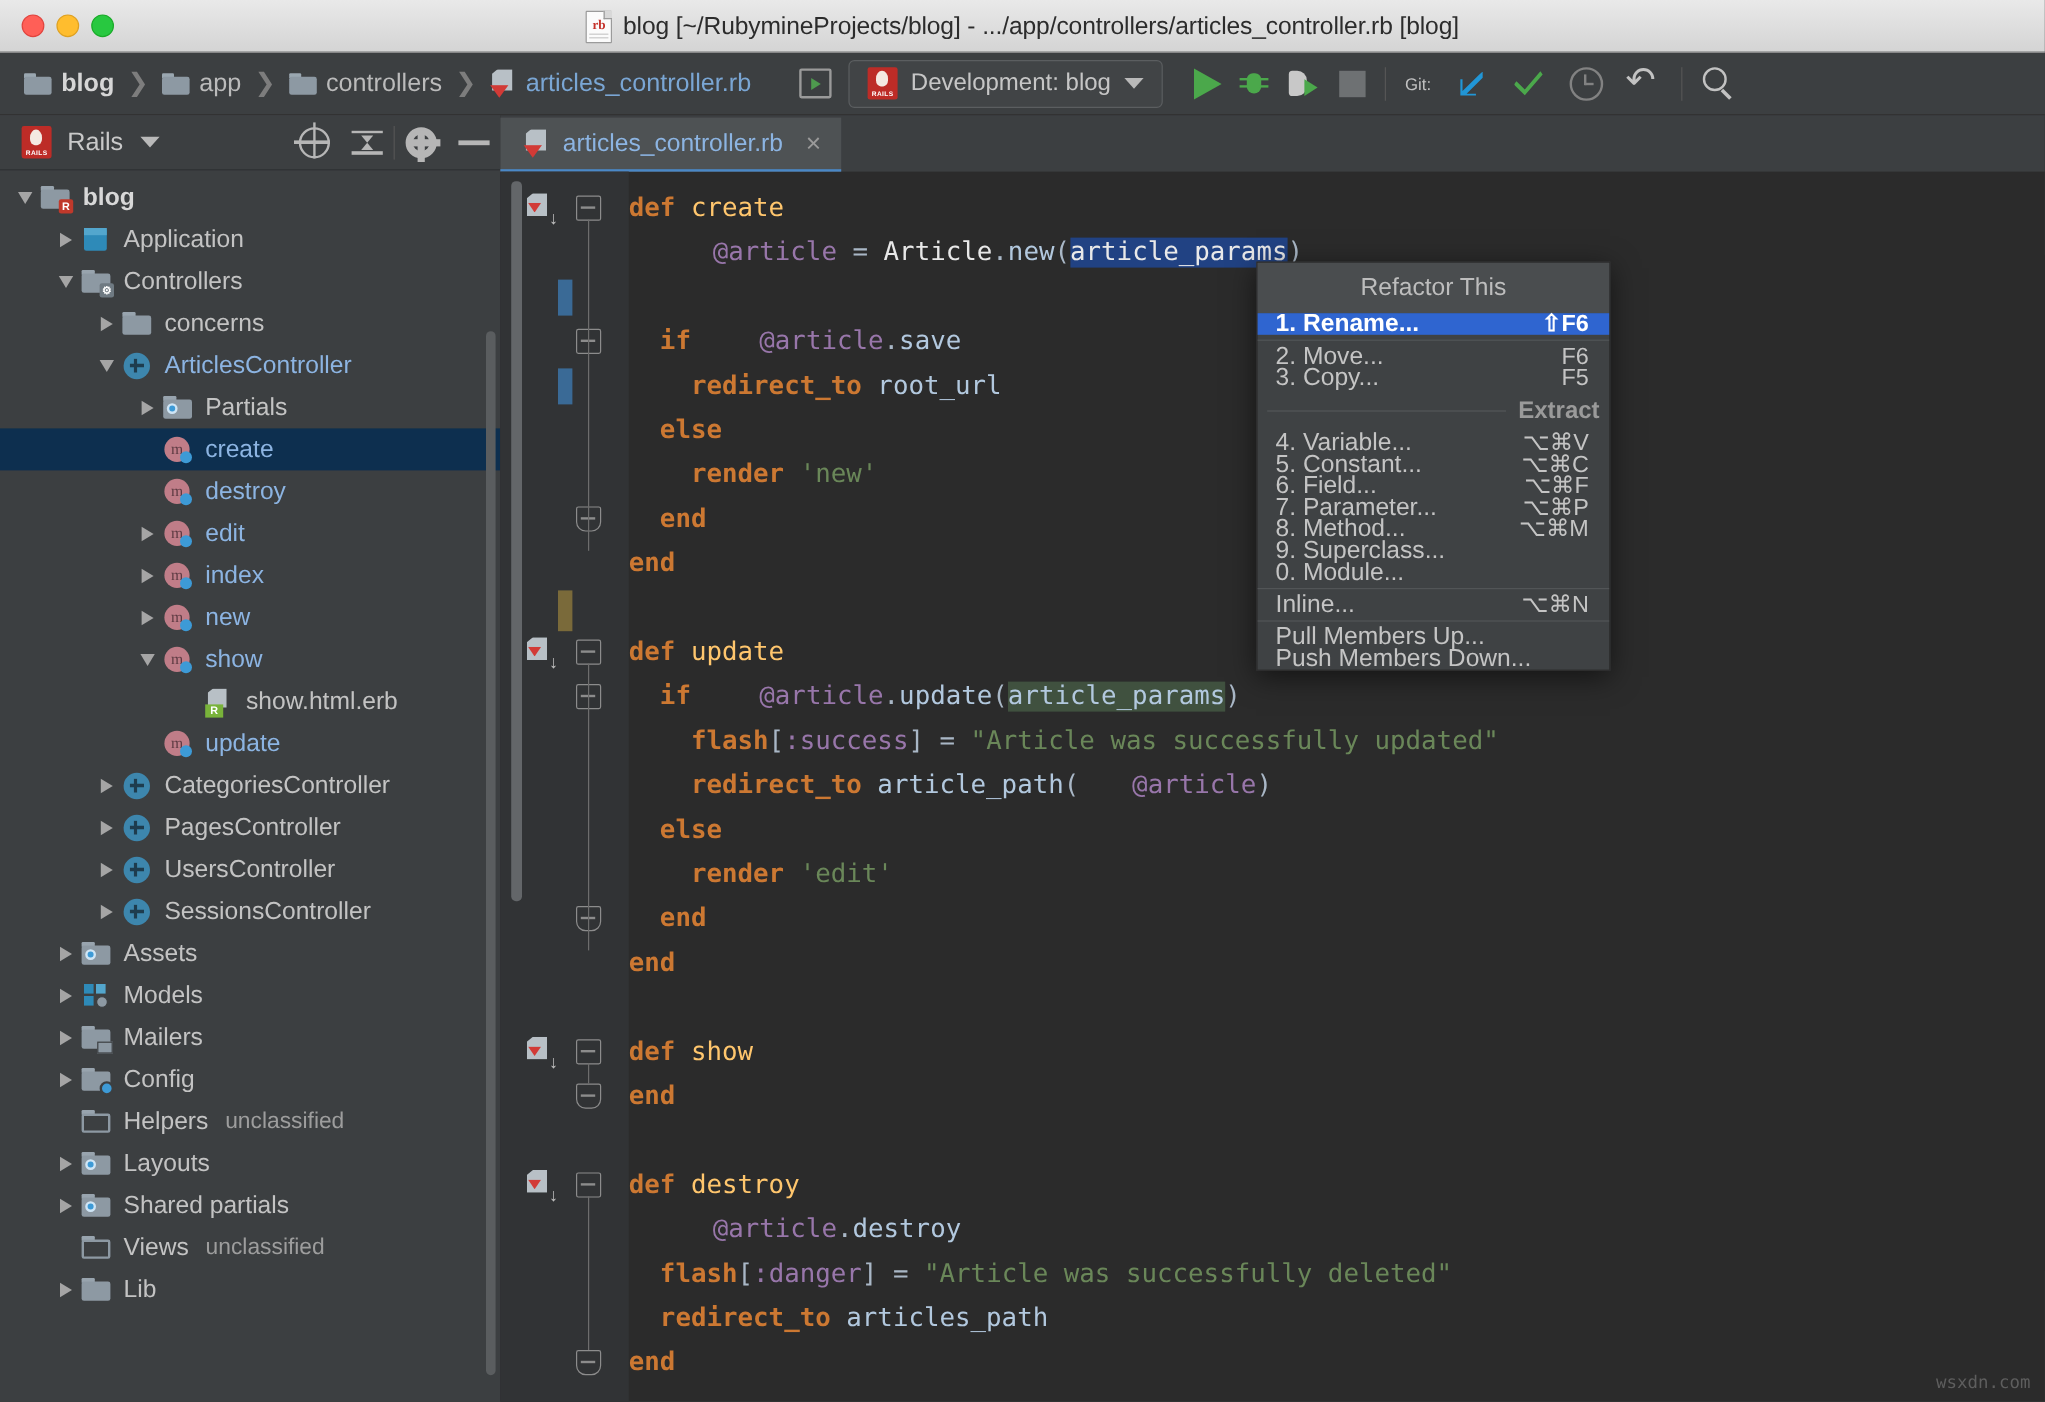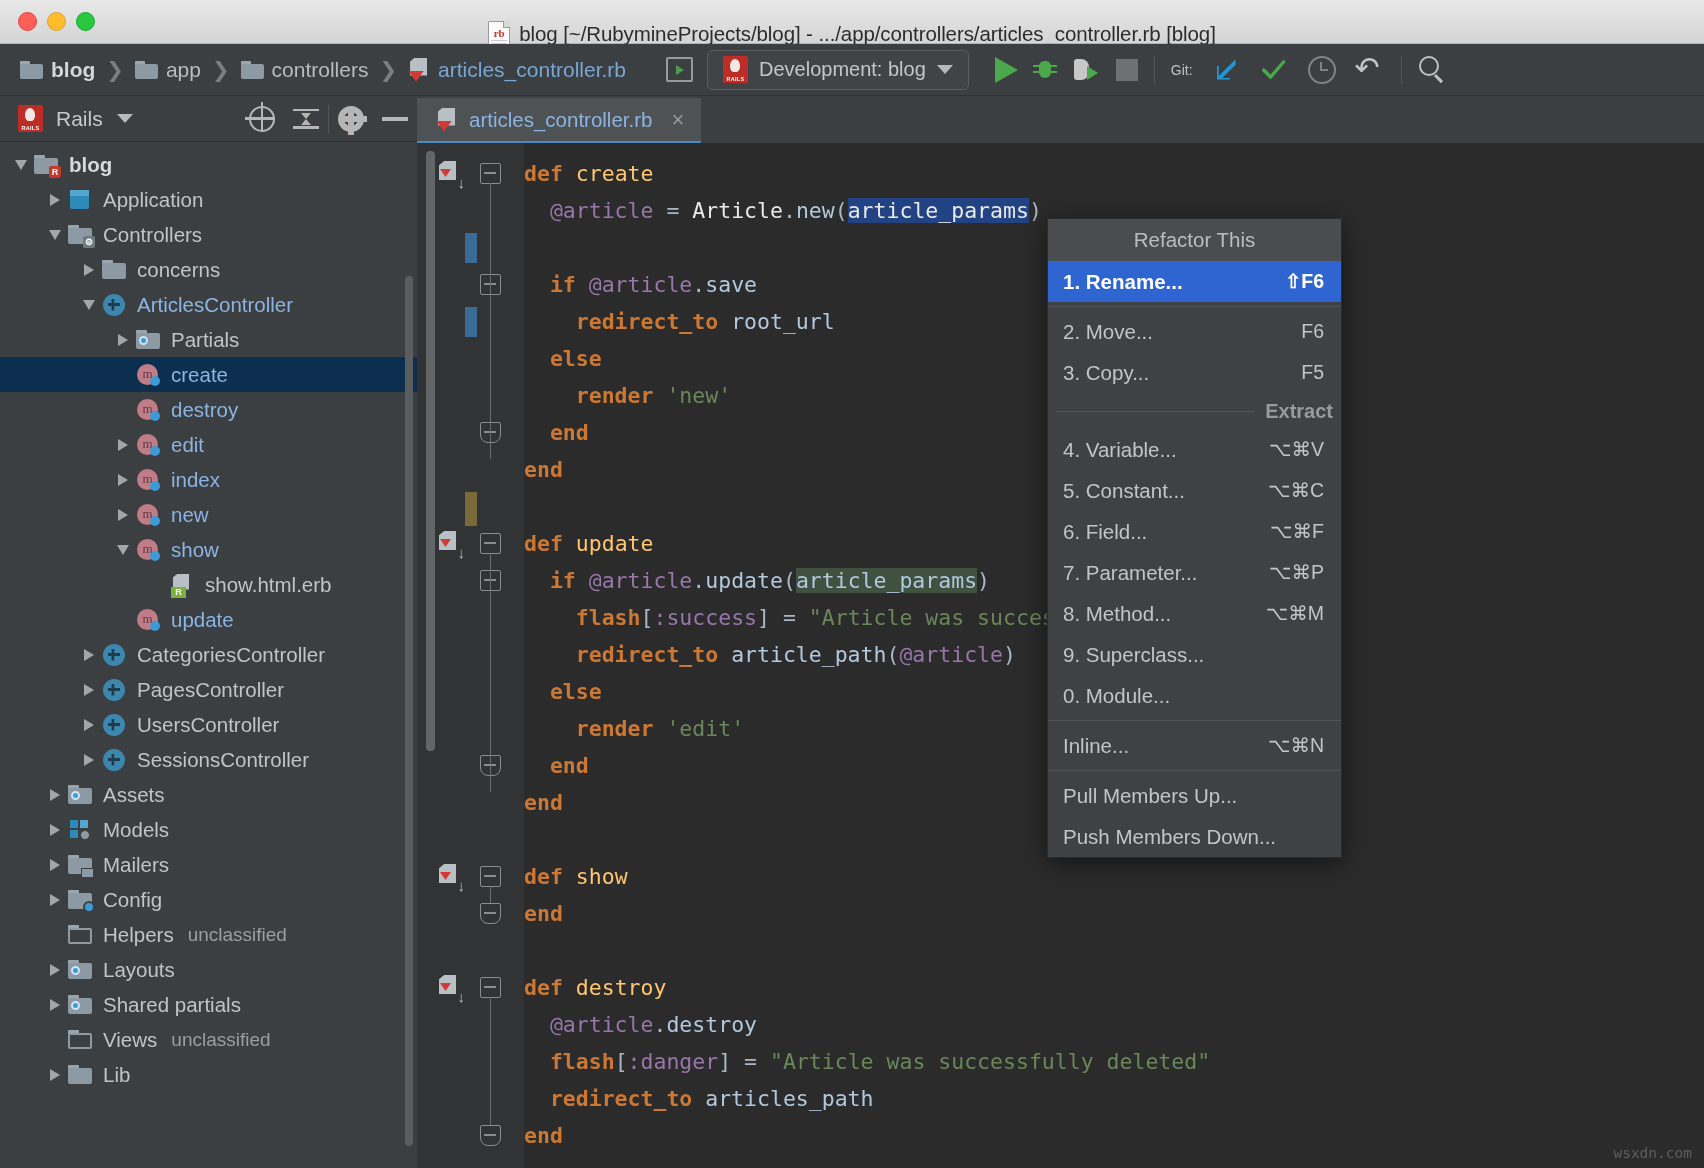--- a/index.html
+++ b/index.html
@@ -12,21 +12,21 @@
     background:linear-gradient(#e9e9e9,#d4d4d4);
     border-bottom:1px solid #b4b4b4;
     display:flex; align-items:center;
   }
   .traffic{ display:flex; gap:10px; margin-left:18px; }
   .tl{ width:19px; height:19px; border-radius:50%; }
   .tl.red{ background:#ff5f57; border:1px solid #e0443e;}
   .tl.yel{ background:#ffbd2e; border:1px solid #dea123;}
   .tl.grn{ background:#28c840; border:1px solid #1aab29;}
   #title-wrap{ position:absolute; left:0; right:0; top:0; height:44px;
-    display:flex; align-items:center; justify-content:center; gap:9px; pointer-events:none;margin-top:12px;}
+    display:flex; align-items:center; justify-content:center; gap:9px; pointer-events:none;}
   #rb-doc{ width:22px; height:27px; position:relative; }
   #rb-doc .pg{ position:absolute; inset:0; background:#fbfbfb; border:1px solid #9b9b9b; border-radius:1px;}
   #rb-doc .fold{ position:absolute; right:0; top:0; width:7px; height:7px; background:#d8d8d8; border-left:1px solid #9b9b9b; border-bottom:1px solid #9b9b9b;}
   #rb-doc .rb{ position:absolute; left:0; right:0; top:7px; font-size:11px; font-weight:bold; color:#c5332c; text-align:center; font-family:"Liberation Serif",serif; line-height:11px;}
   #rb-doc .ln{ position:absolute; left:3px; right:3px; height:1px; background:#c9c9c9;}
   #title-text{ font-size:20.5px; color:#2c2c2c; white-space:nowrap; letter-spacing:-0.1px;}
 
   
   #toolbar{
     position:absolute; left:0; top:44px; width:1704px; height:52px;
@@ -163,35 +163,35 @@
   .run-gut .sh{ position:absolute; left:0; top:0; width:17px;height:19px;background:#b8c0c6; clip-path:polygon(30% 0,100% 0,100% 100%,0 100%,0 22%);}
   .run-gut .gm{ position:absolute; left:1px; top:8px; width:11px;height:8px;background:#d23a36; clip-path:polygon(0 0,100% 0,50% 100%);}
   .run-gut .ar{ position:absolute; right:0; bottom:-1px; font-size:15px; color:#bdbdbd; line-height:10px;}
   .chg-bar{ position:absolute; left:48px; width:12px;}
 
   #code{ position:absolute; left:107px; top:47px; width:1180px; height:1025px;
     font-family:"DejaVu Sans Mono", monospace; font-size:21.5px; line-height:37px; color:#a9b7c6;
     white-space:pre; padding-top:12px;}
   .kw{ color:#cc7832; font-weight:bold;}
   .mdef{ color:#ffc66d;}
-  .ivar{ color:#9876aa;}
+  .ivar{ color:#9876aa;margin-left:44px;}
   .cls{ color:#e8e8e8;}
   .mcall{ color:#b2c8de;}
   .str{ color:#6a8759;}
   .sym{ color:#9876aa;}
   .plain{ color:#a9b7c6;}
   .sel-tok{ background:#214283; color:#e9e9e9;}
   .hl-tok{ background:#40513f;}
 
   
   #popup{ position:absolute; left:1047px; top:218px; width:295px;
     background:#3f4244; border:1px solid #2b2b2b; box-shadow:0 5px 22px rgba(0,0,0,.55);}
   #popup-title{ height:42px; display:flex; align-items:center; justify-content:center;
     background:#4a4d4f; font-size:20.5px; color:#bdbdbd;}
-  .mitem{ height:41px; display:flex; align-items:center; justify-content:space-between;
+  .mitem{ height:18px; display:flex; align-items:center; justify-content:space-between;
     padding:0 17px 0 15px; cursor:pointer;}
   .mitem .txt{ font-size:20.5px; color:#c4c4c4; white-space:nowrap;}
   .mitem .sc{ font-size:19.5px; color:#c4c4c4; white-space:nowrap;}
   .mitem.active{ background:#2f65d0;}
   .mitem.active .txt,.mitem.active .sc{ color:#ffffff; font-weight:bold;}
   .msep{ height:1px; background:#525557; margin:4px 0;}
   .mgroup{ height:36px; display:flex; align-items:center; gap:10px; padding:0 8px;}
   .mgroup .line{ flex:1; height:1px; background:#545759;}
   .mgroup .gl{ font-size:20px; color:#9a9a9a; font-weight:bold;}
 

